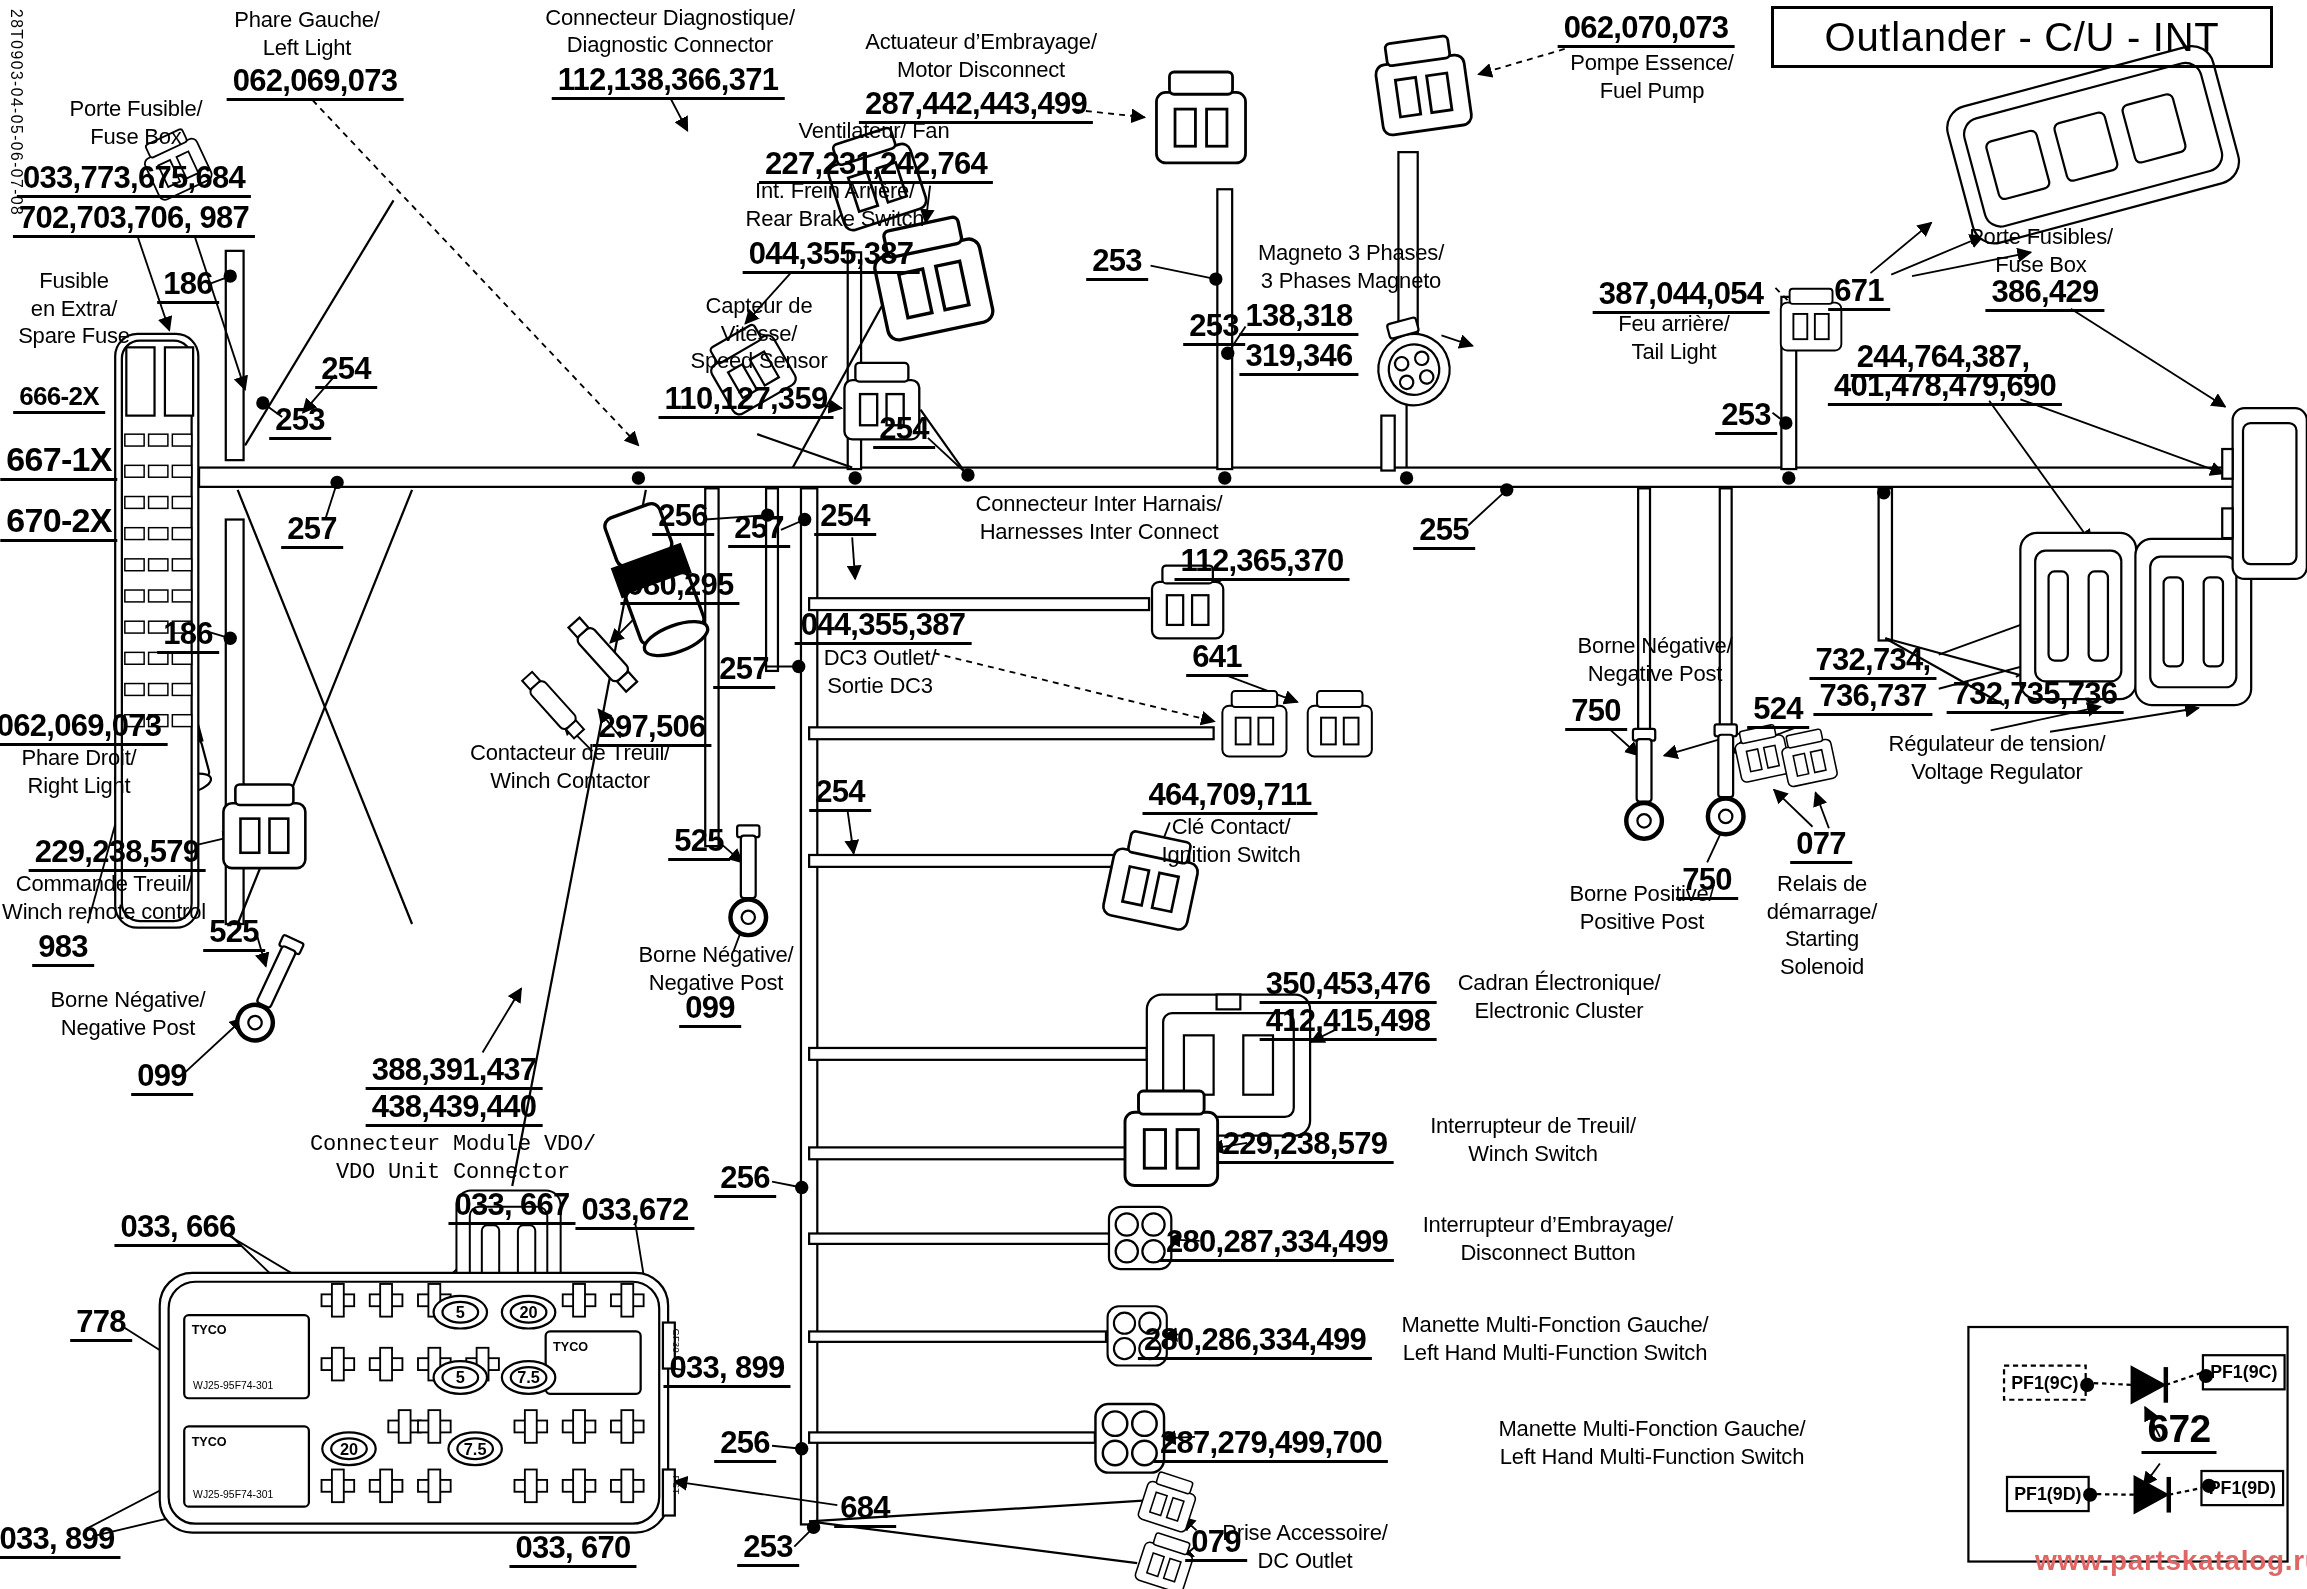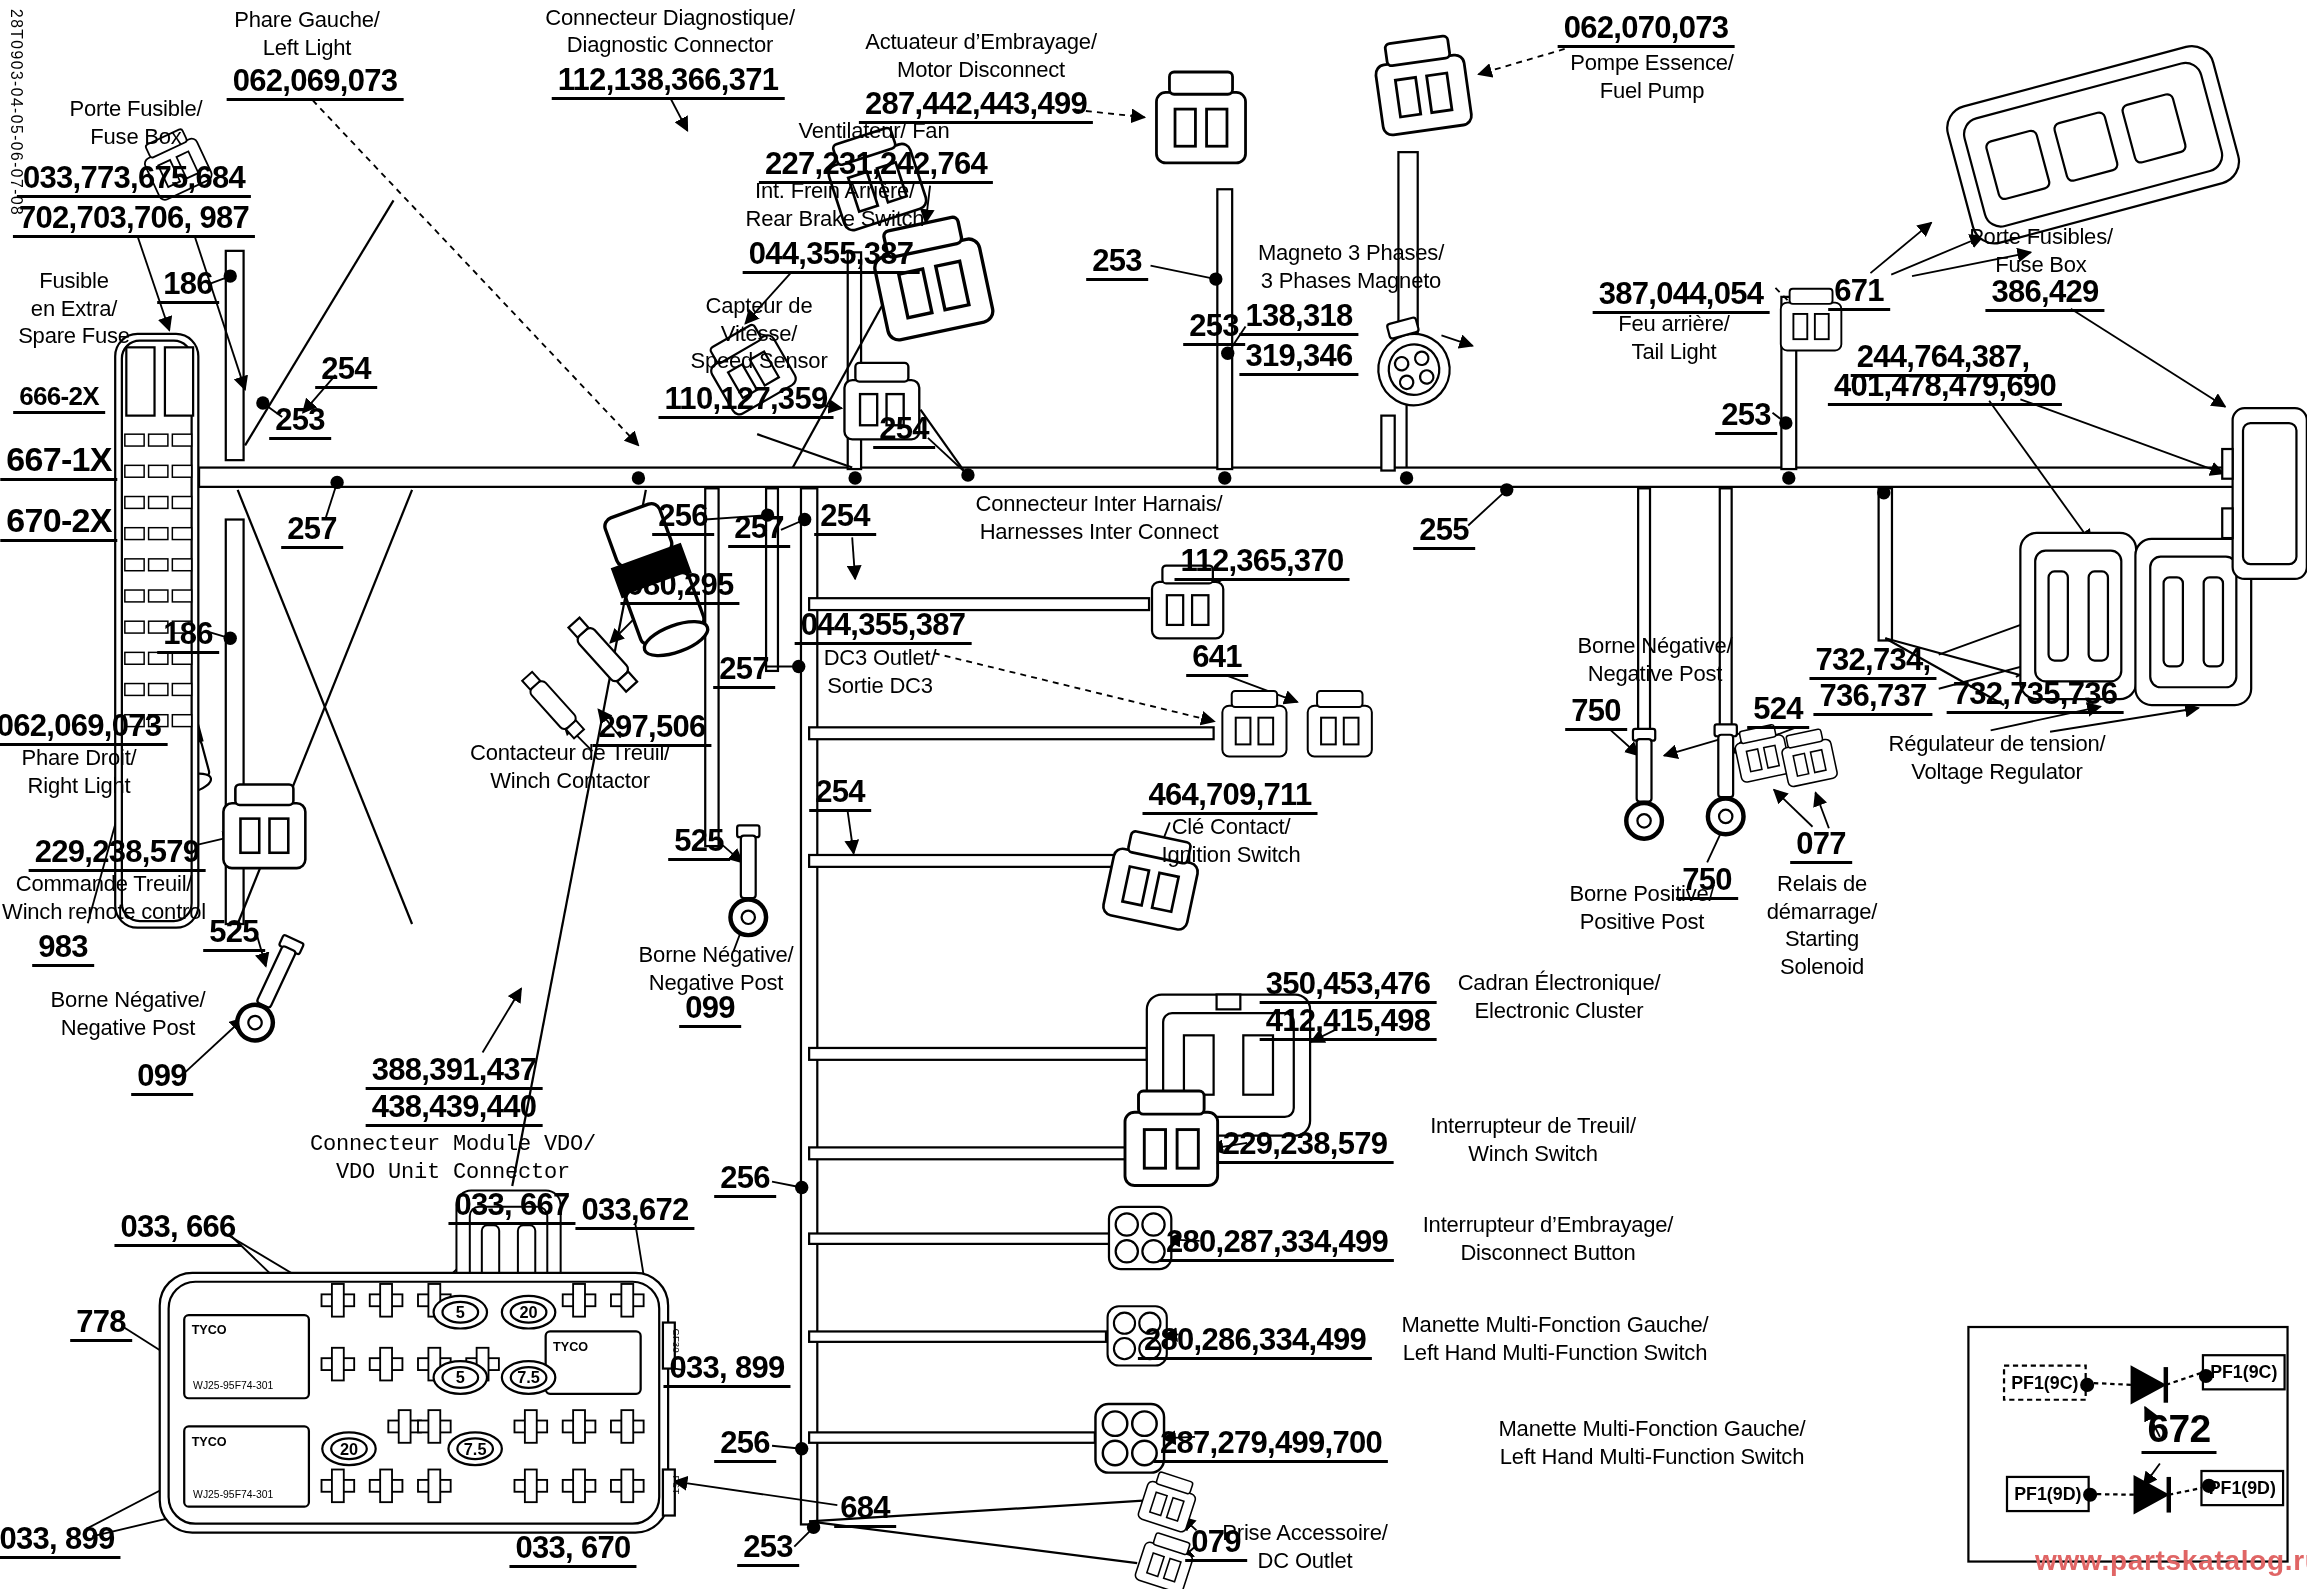--- a/index.html
+++ b/index.html
@@ -534,20 +534,23 @@
           <circle cx="2812" cy="1866" r="8" fill="#000"></circle>
           <circle cx="2972" cy="1854" r="8" fill="#000"></circle>
           <path d="M2876,1990 L2876,2038 L2920,2014 z" fill="#000"></path>
           <line x1="2922" y1="1990" x2="2922" y2="2038" stroke-width="6"></line>
           <circle cx="2816" cy="2014" r="8" fill="#000"></circle>
           <circle cx="2976" cy="2002" r="8" fill="#000"></circle>
         </g>
       </g>
   </svg>
 
+  <div class="title-box">
+    <span>Outlander - C/U - INT</span>
+  </div>
   <div id="sheet-code">28T0903-04-05-06-07-08</div>
   <div id="watermark">www.partskatalog.ru</div>
   <div id="labels">
       <div class="lbl" style="left: 307px; top: 6px;">Phare Gauche/
 Left Light</div>
       <div class="lbl" style="left: 670px; top: 3.7px;">Connecteur Diagnostique/
 Diagnostic Connector</div>
       <div class="lbl" style="left: 981px; top: 28px;">Actuateur d’Embrayage/
 Motor Disconnect</div>
       <div class="lbl" style="left: 1652px; top: 49px;">Pompe Essence/

